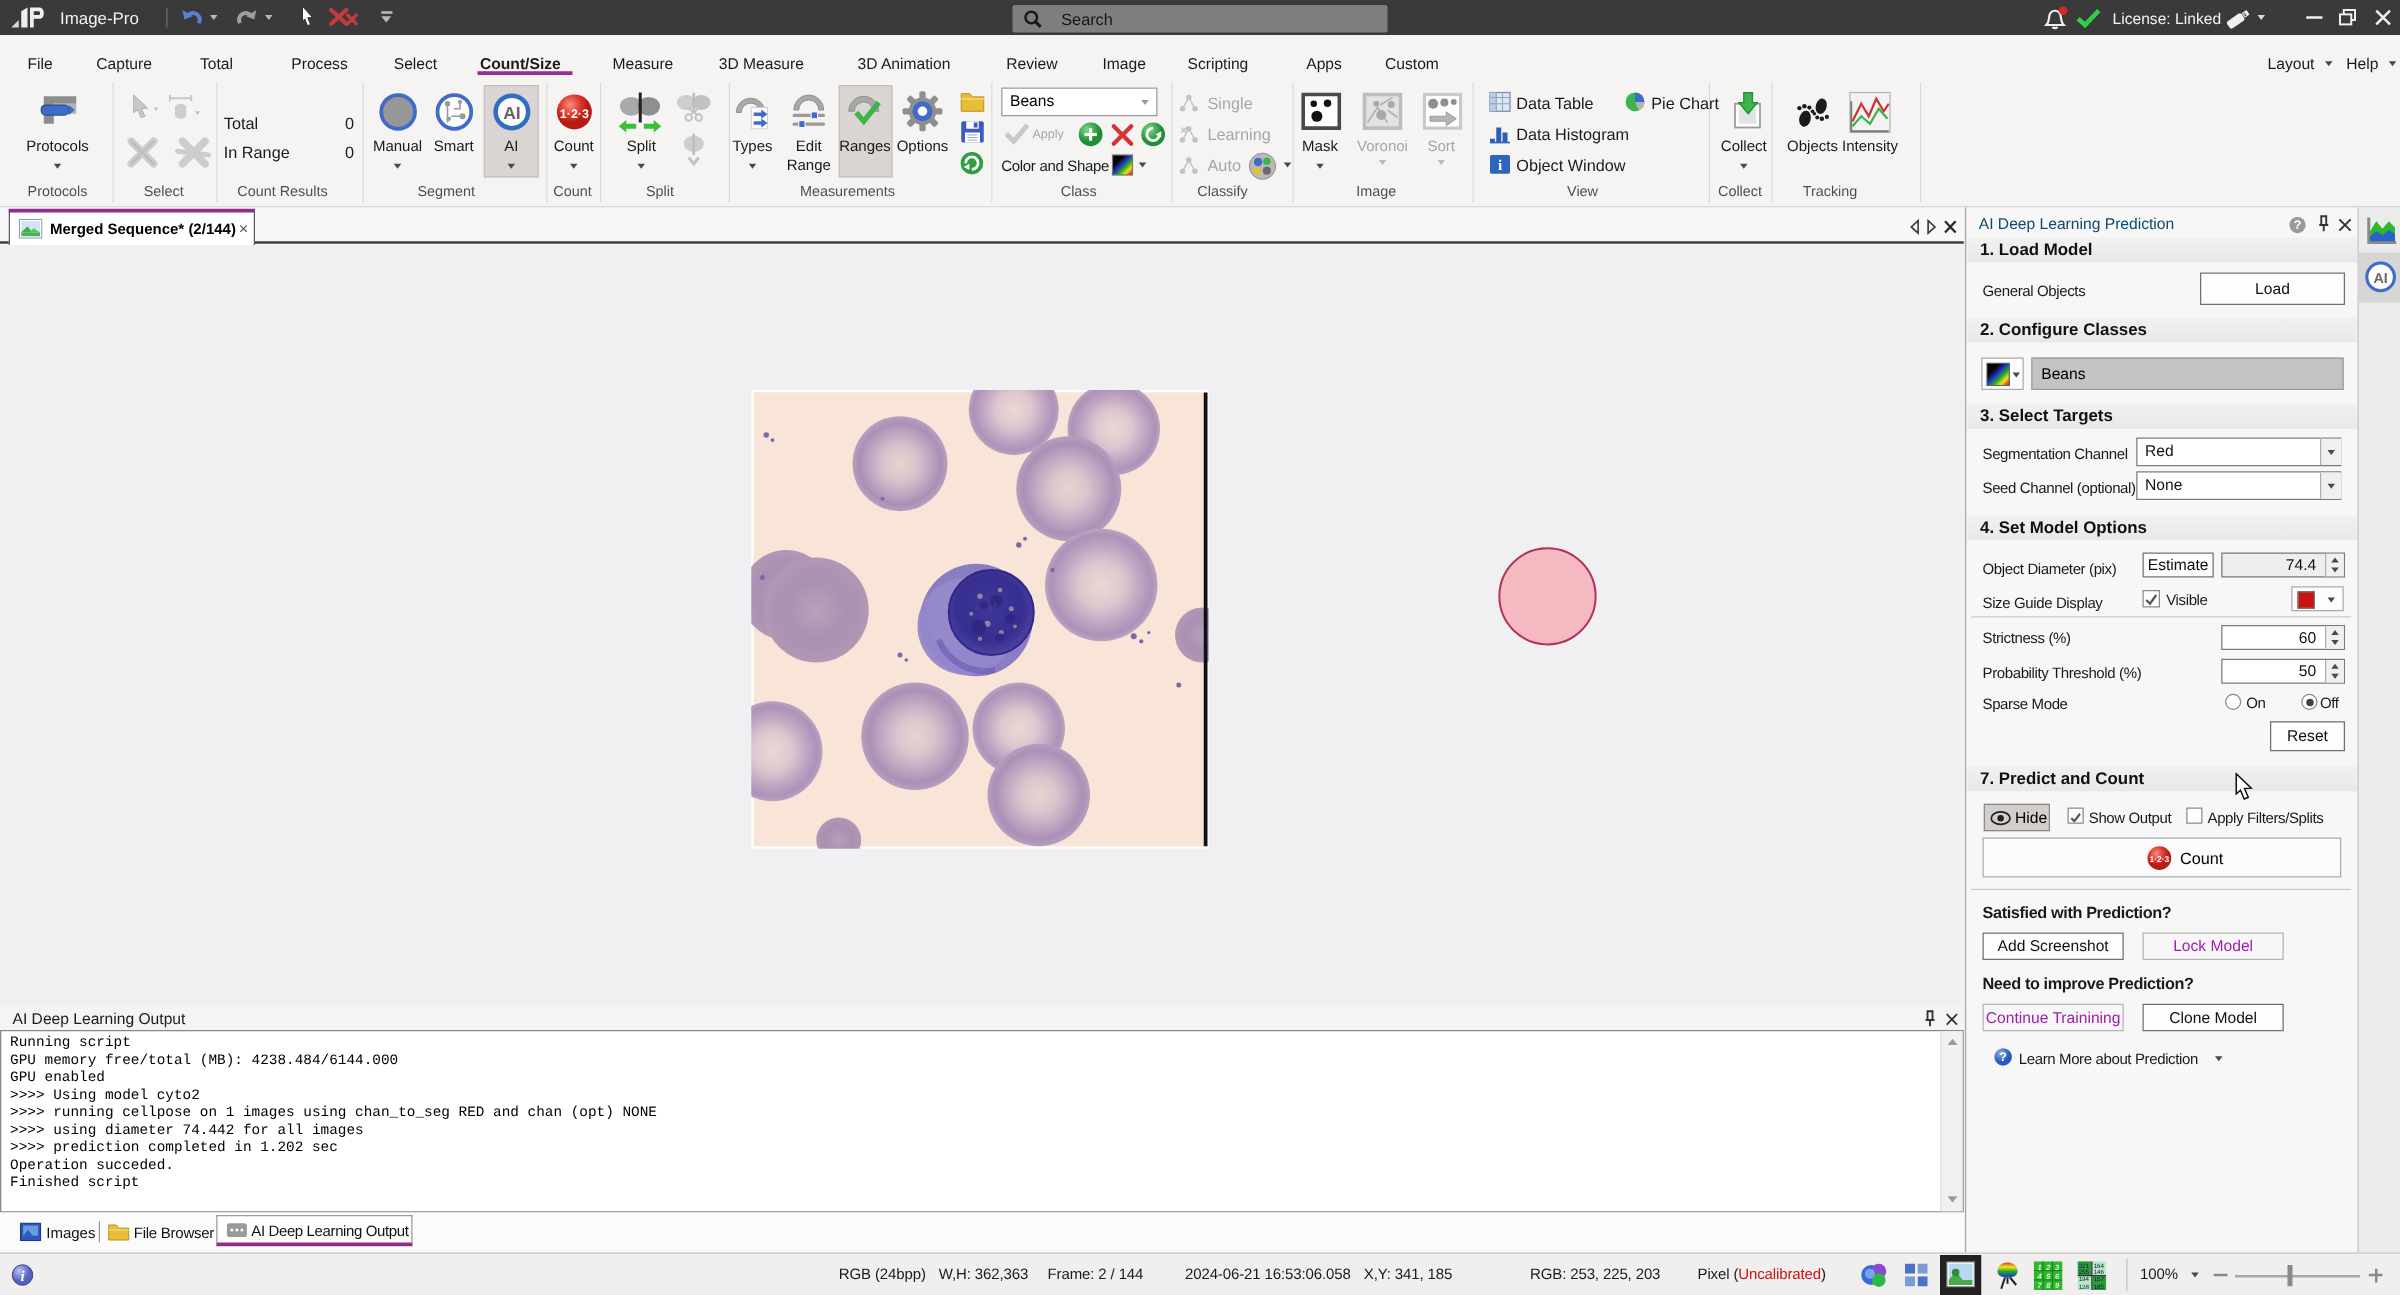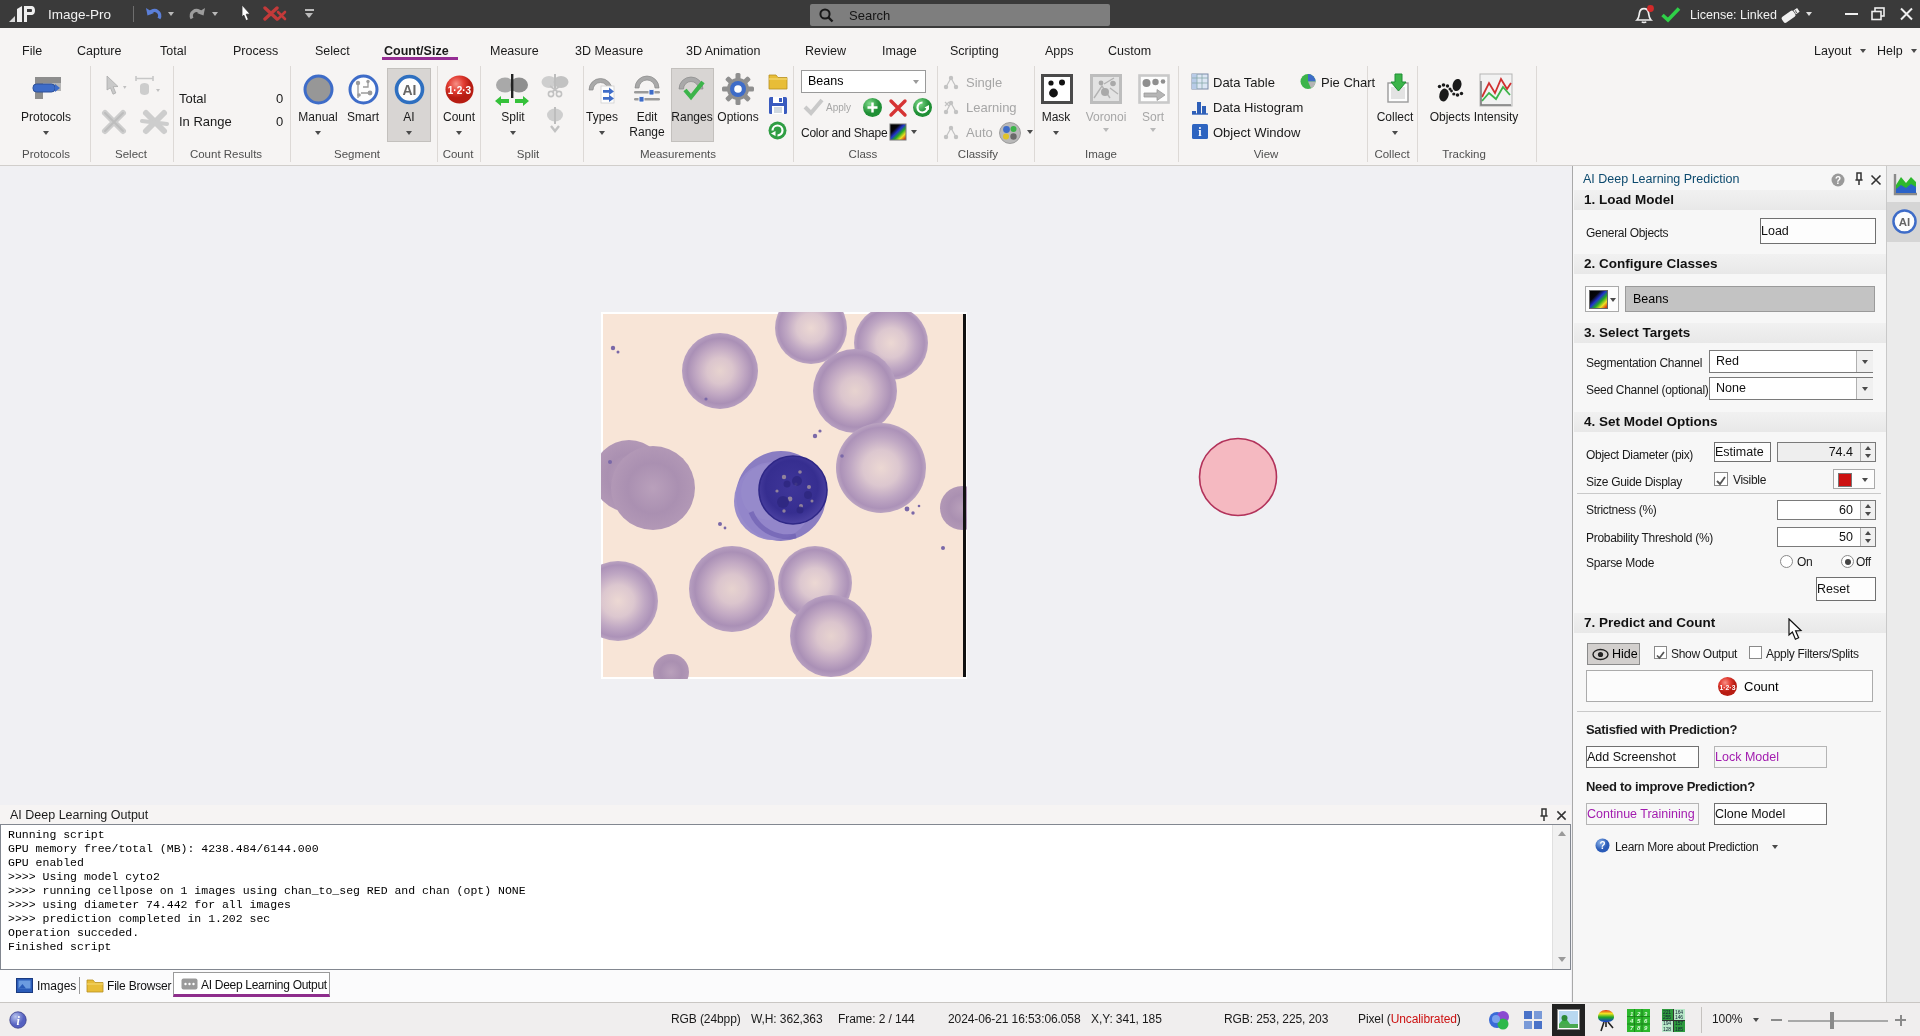--- a/index.html
+++ b/index.html
@@ -17,21 +17,21 @@
 .rsmall{position:absolute;font-size:12px;color:#1a1a1a;white-space:nowrap}
 .gray{color:#a6a6a6}
 .dd{position:absolute;width:0;height:0;border-left:3.5px solid transparent;border-right:3.5px solid transparent;border-top:4px solid #4a4a4a}
 .selbox{position:absolute;background:#d8d5d3;border:1px solid #c3c0bd}
 #workspace{position:absolute;left:0;top:166px;width:1571px;height:639px;background:#f0f0f3}
 #tabbar{position:absolute;left:0;top:0;width:1571px;height:30px;background:#f8f8fa}
 #doctab{position:absolute;left:7px;top:1px;width:197px;height:29px;background:#fff;border-left:1px solid #5a5a5a;border-right:1px solid #5a5a5a;border-top:3px solid #8e2d8c}
 #rightpanel{position:absolute;left:1572px;top:166px;width:314px;height:836px;background:#f7f7f7;border-left:1px solid #a9a9a9}
 .phead{position:absolute;left:1px;width:312px;height:20px;background:linear-gradient(#f1f1f1,#e8e8e8);font-weight:bold;font-size:13.5px;color:#111;padding-left:10px;line-height:20px}
 .plbl{position:absolute;font-size:12px;color:#1a1a1a;white-space:nowrap;letter-spacing:-0.3px}
-.pbtn{position:absolute;background:#fdfdfd;border:1px solid #707070;font-size:12.5px;color:#111;}
+.pbtn{position:absolute;background:#fdfdfd;border:1px solid #707070;font-size:12.5px;color:#111;text-align:center}
 .pbtn.dis{border:1px solid #b5b5b5;color:#a21caf;background:#f7f7f7}
 .pinput{position:absolute;background:#fff;border:1px solid #7a7a7a;font-size:12.5px;color:#111}
 .spin{position:absolute;width:15px;background:#f0f0f0;border-left:1px solid #b0b0b0}
 #sidebar{position:absolute;left:1886px;top:166px;width:34px;height:836px;background:#ebebeb;border-left:1px solid #c9c9c9}
 #outputpanel{position:absolute;left:0;top:805px;width:1571px;height:165px;background:#f6f4f3}
 #console{position:absolute;left:0;top:19px;width:1571px;height:146px;background:#fff;border:1px solid #828790}
 #console pre{font-family:"Liberation Mono",monospace;font-size:11.5px;line-height:14px;color:#000;margin:3px 0 0 7px}
 #bottomtabs{position:absolute;left:0;top:970px;width:1571px;height:32px;background:#fbfbfc}
 #statusbar{position:absolute;left:0;top:1002px;width:1920px;height:34px;background:#f0eeee;border-top:1px solid #c9c6c3;font-size:12px;color:#1a1a1a;letter-spacing:-0.1px}
 .sbtxt{position:absolute;top:9px;white-space:nowrap}
@@ -452,20 +452,40 @@
  <svg class="abs" style="left:1479px;top:11px" width="34" height="34" viewBox="0 0 34 34">
   <rect x="1" y="1" width="32" height="32" fill="#f2f2f2" stroke="#b5b5b5" stroke-width="1"></rect>
   <path d="M3 24 L10 10 L16 20 L22 6 L28 16 L32 10" fill="none" stroke="#d03030" stroke-width="1.8"></path>
   <path d="M3 28 L10 20 L17 26 L24 14 L31 22" fill="none" stroke="#3cb44a" stroke-width="1.8"></path>
   <path d="M2 8 L2 32 L32 32" stroke="#7a7a7a" stroke-width="1.6" fill="none"></path>
  </svg>
  <div class="rlbl" style="left:1496px;top:48px">Intensity</div>
  <div class="gcap" style="left:1464px">Tracking</div>
 </div>
 <div id="workspace">
+ <div id="tabbar">
+  <div id="doctab">
+   <svg class="abs" style="left:7px;top:5px" width="19" height="16" viewBox="0 0 19 16">
+    <rect x="0.5" y="0.5" width="18" height="15" fill="#fff" stroke="#8aa0b8" stroke-width="1"></rect>
+    <rect x="2" y="2" width="15" height="9" fill="#cfe4f7"></rect>
+    <path d="M2 11 L7 6 L11 11 Z" fill="#3fae49"></path>
+    <path d="M8 11 L12 7.5 L17 11 Z" fill="#58c45f"></path>
+    <rect x="2" y="11" width="15" height="3" fill="#49b552"></rect>
+   </svg>
+   <span class="abs" style="left:32px;top:6px;font-size:12px;font-weight:bold;color:#000;white-space:nowrap">Merged Sequence* (2/144)</span>
+   <span class="abs" style="left:183px;top:5px;font-size:13px;color:#555">×</span>
+  </div>
+  <svg class="abs" style="left:1526px;top:9px" width="42" height="13" viewBox="0 0 42 13">
+   <path d="M8.5 1.5 L3 6.5 L8.5 11.5 Z" fill="none" stroke="#3a3a3a" stroke-width="1.3"></path>
+   <path d="M16.5 1.5 L22 6.5 L16.5 11.5 Z" fill="none" stroke="#3a3a3a" stroke-width="1.3"></path>
+   <path d="M30 2 L38.5 11 M38.5 2 L30 11" stroke="#2a2a2a" stroke-width="1.9"></path>
+  </svg>
+  <div class="abs" style="left:204px;top:27px;width:1367px;height:1.5px;background:#3f3f3f"></div>
+  <div class="abs" style="left:0;top:27px;width:7px;height:1.5px;background:#3f3f3f"></div>
+ </div>
 
  <svg class="abs" style="left:601px;top:146px" width="366" height="367" viewBox="0 0 366 367">
   <defs>
    <radialGradient id="rbc" cx="0.5" cy="0.5" r="0.5">
     <stop offset="0" stop-color="#e7d3cf"></stop>
           <stop offset="0.34" stop-color="#dbc5cd"></stop>
     <stop offset="0.62" stop-color="#c2a9c3"></stop>
           <stop offset="0.86" stop-color="#aa90b6"></stop>
     <stop offset="1" stop-color="#b79fc0"></stop>
    </radialGradient>

